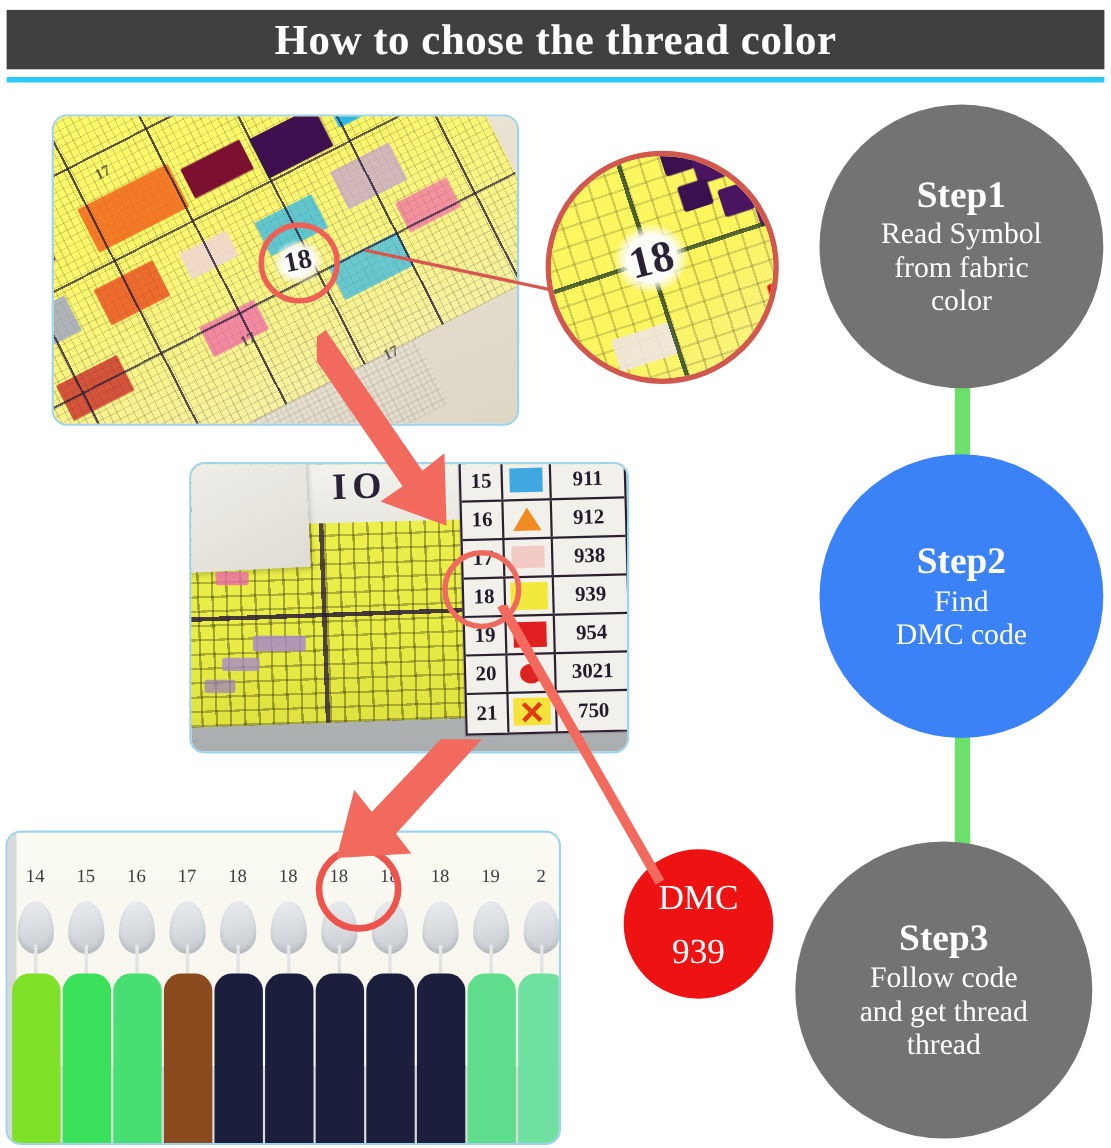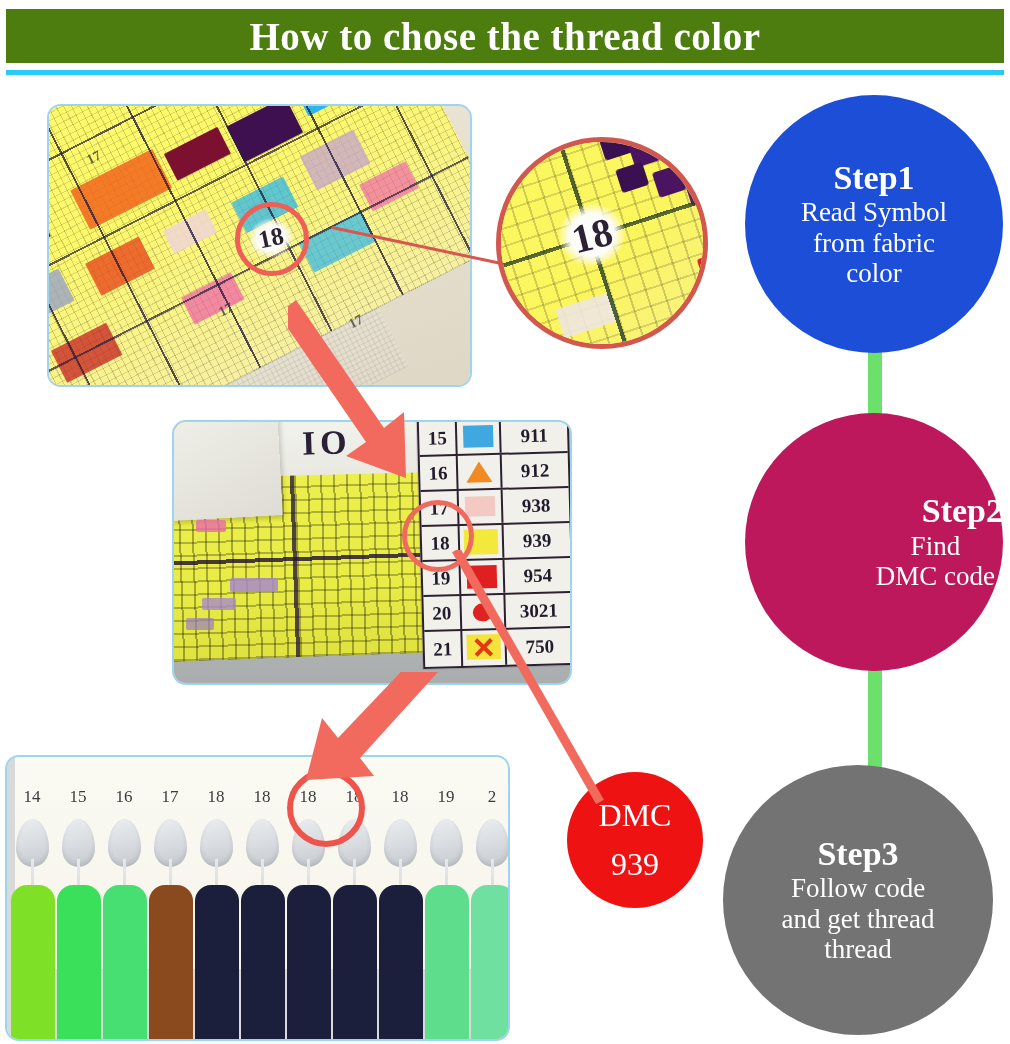--- a/index.html
+++ b/index.html
@@ -15,21 +15,21 @@
     height: 1044px;
     overflow: hidden;
     background: #ffffff;
   }
 
   
   .header-banner {
     position: absolute;
     left: 6px; top: 9px;
     width: 998px; height: 54px;
-    background: #4d7c0f;
+    background: #404040;
     display: flex; align-items: center; justify-content: center;
   }
   .header-title {
     color: #ffffff;
     font-size: 39px;
     font-weight: bold;
     letter-spacing: 0.5px;
     line-height: 1;
     white-space: nowrap;
     font-family: "Liberation Serif", "DejaVu Serif", serif;
@@ -274,22 +274,22 @@
     border-radius: 50%;
     display: flex; flex-direction: column;
     align-items: center; justify-content: center;
     text-align: center;
     color: #ffffff;
     z-index: 4;
     font-family: "Liberation Serif", "DejaVu Serif", serif;
   }
   .step-title { font-size: 34px; font-weight: bold; line-height: 1.05; margin-bottom: 2px; }
   .step-body  { font-size: 27px; line-height: 1.12; padding: 0 8px; }
-  #step1 { left: 745px; top: 95px;  width: 258px; height: 258px; background: #1d4ed8; align-items: center; }
-  #step2 { left: 745px; top: 413px; width: 258px; height: 258px; background: #be185d; align-items: flex-end; }
+  #step1 { left: 745px; top: 95px;  width: 258px; height: 258px; background: #737373; align-items: center; }
+  #step2 { left: 745px; top: 413px; width: 258px; height: 258px; background: #3b82f6; }
   #step3 { left: 723px; top: 765px; width: 270px; height: 270px; background: #737373; }
   .connector {
     position: absolute; left: 868px; width: 14px;
     background: #6BE06B; z-index: 2;
   }
   #connector-1 { top: 348px; height: 72px; }
   #connector-2 { top: 666px; height: 104px; }
 
   #dmc-badge {
     position: absolute;

